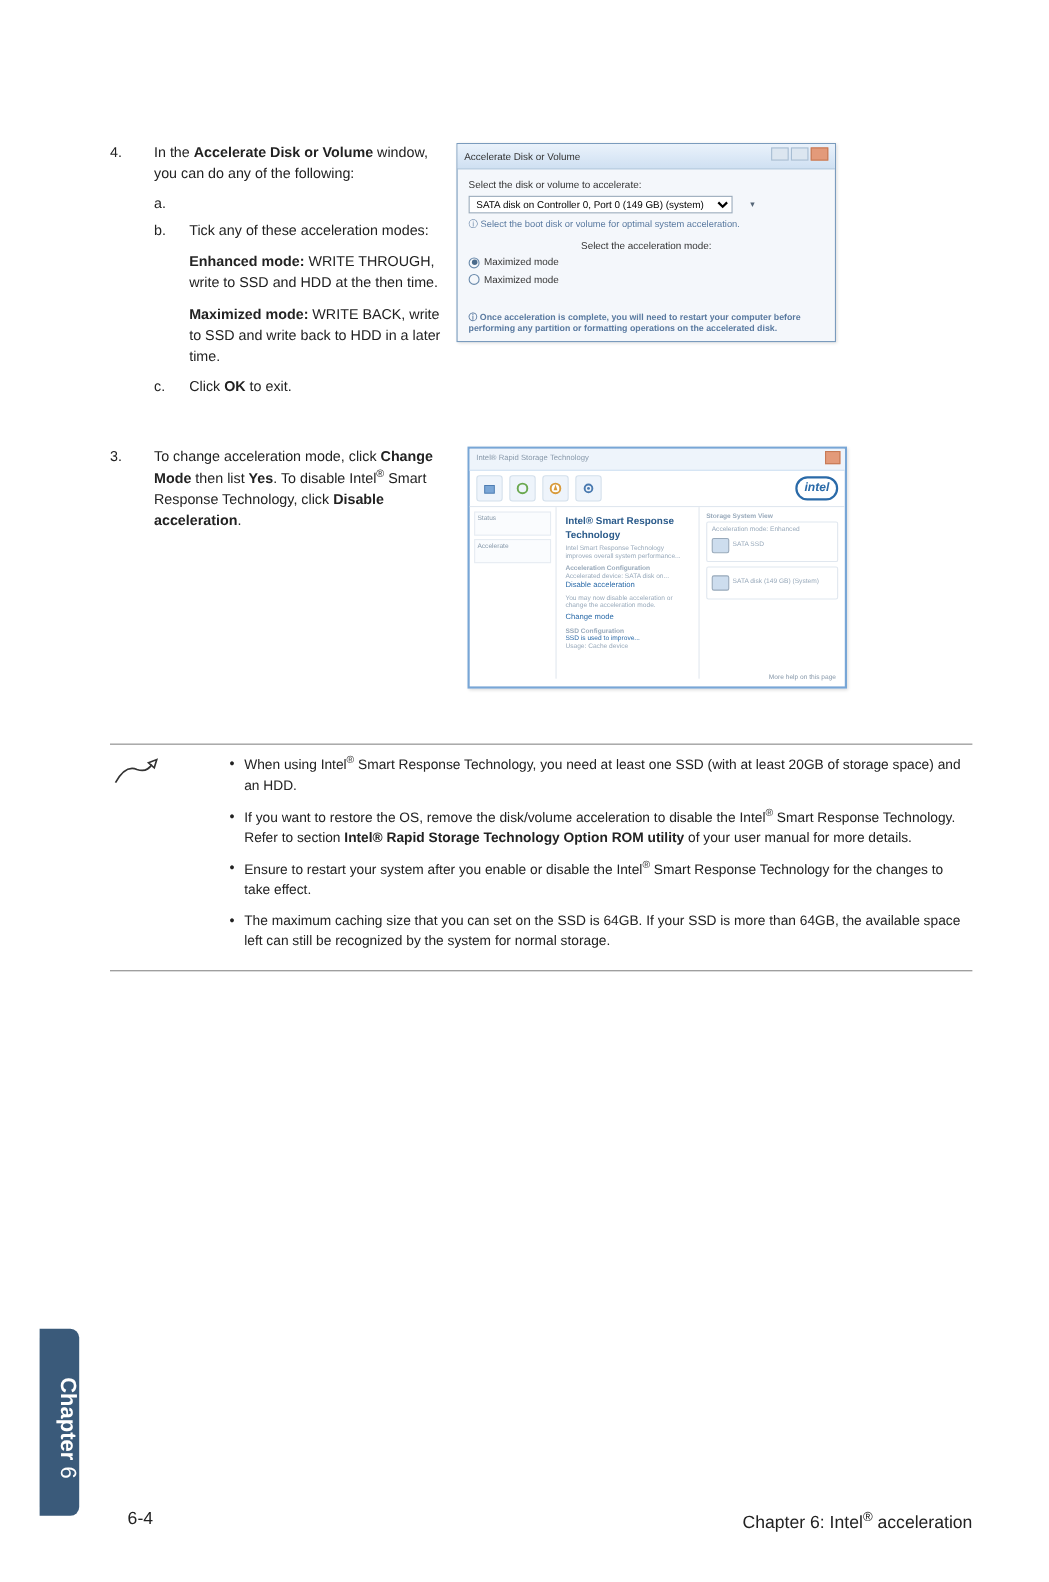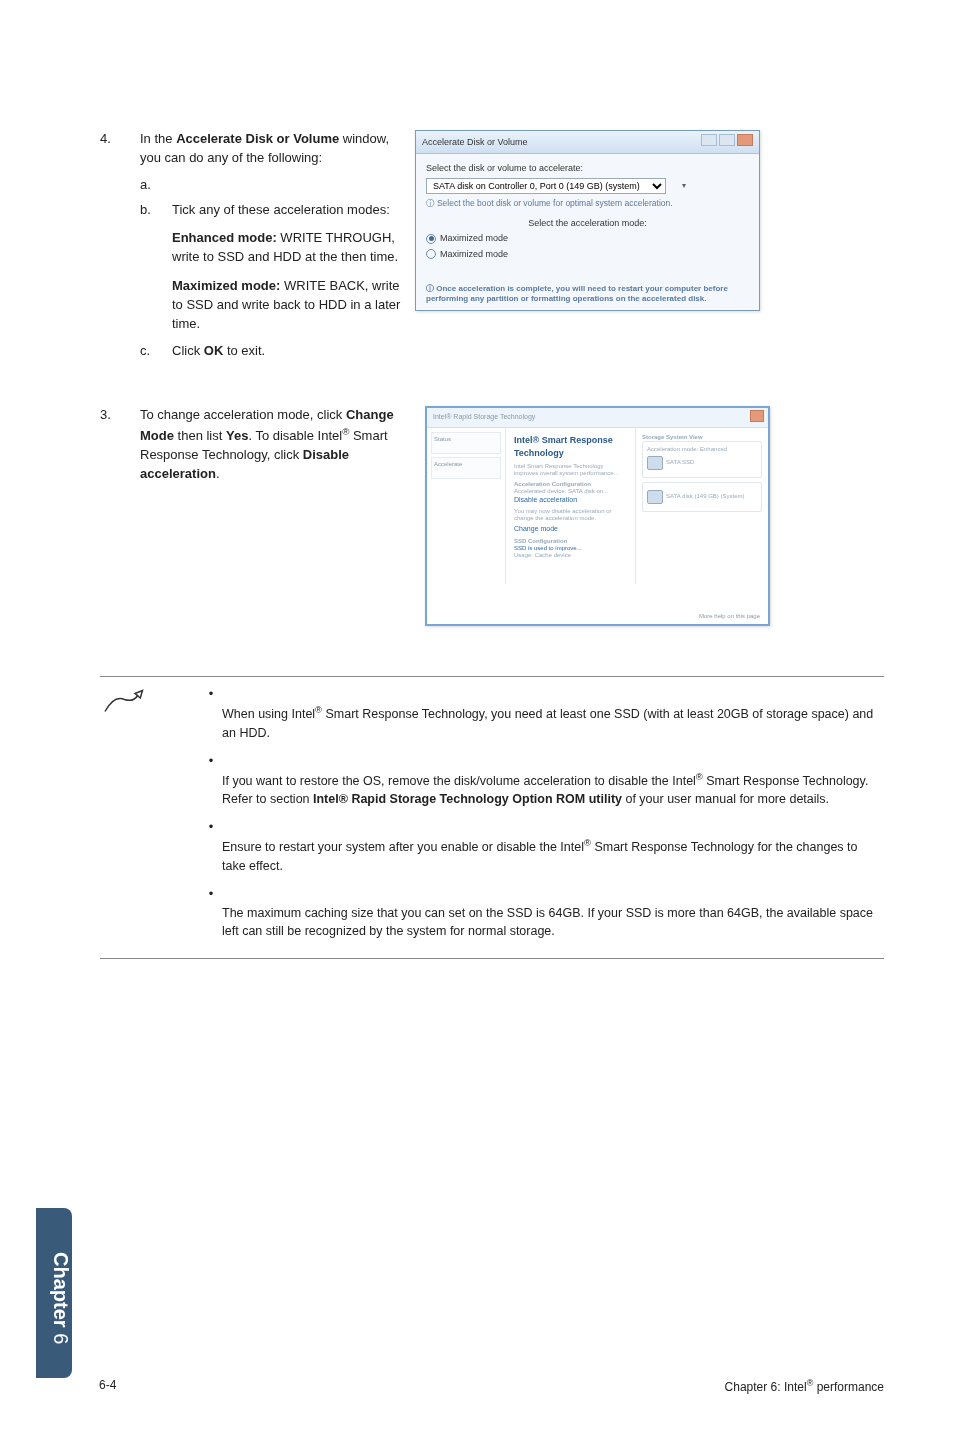--- a/index.html
+++ b/index.html
@@ -38,21 +38,21 @@
     margin-top: 18px;
     border-top: 1px solid #888;
     border-bottom: 1px solid #888;
     padding: 8px 0;
     display: flex;
   }
   .note-icon-col { width: 100px; flex: 0 0 100px; padding-top: 4px; }
   .note-bullets { flex: 1 1 auto; }
   .note-bullets .b { display: flex; margin-bottom: 10px; }
   .note-bullets .b .dot { width: 22px; flex: 0 0 22px; text-align: center; }
-  .note-bullets .b .txt { flex: 1; font-size: 12.5px; line-height: 1.45; margin-top: 19px; }
+  .note-bullets .b .txt { flex: 1; font-size: 12.5px; line-height: 1.45; }
 
   .side-tab {
     position: absolute;
     left: 36px;
     bottom: 60px;
     width: 36px;
     height: 170px;
     background: #3a5a7a;
     border-radius: 0 8px 8px 0;
     color: #fff;
@@ -61,24 +61,24 @@
     font-family: Arial, sans-serif;
     font-weight: 700;
     font-size: 20px;
     padding-top: 10px;
     box-sizing: border-box;
   }
   .side-tab .num { font-weight: 400; }
 
   .footer {
     position: absolute;
-    left: 99px;
+    left: 116px;
     right: 70px;
     bottom: 44px;
-    font-size: 12px;
+    font-size: 16px;
     color: #222;
     display: flex;
     justify-content: space-between;
   }
 
   
   .dialog {
     border: 1px solid #7a9bbd;
     background: #f4f7fb;
     font-size: 9px;
@@ -221,20 +221,45 @@
   <div class="row" style="margin-top:46px;">
     <div class="numcol">3.</div>
     <div class="contentcol" style="max-width:275px;">
       <span>To change acceleration mode, click </span><span class="bold">Change Mode</span><span> then list </span><span class="bold">Yes</span><span>. To disable Intel</span><sup class="reg">®</sup><span> Smart Response Technology, click </span><span class="bold">Disable acceleration</span><span>.</span>
     </div>
 
     <div class="fig">
       <div class="rst">
         <span class="close"></span>
         <div class="top">Intel® Rapid Storage Technology</div>
+        <div class="tabs">
+          <div class="tab">
+              <svg viewBox="0 0 16 16">
+                <rect x="3" y="5" width="10" height="8" fill="#7aa6d6" stroke="#4a7ab0"></rect>
+              </svg>
+            </div>
+          <div class="tab">
+              <svg viewBox="0 0 16 16">
+                <circle cx="8" cy="8" r="5" fill="none" stroke="#6aa84f" stroke-width="2"></circle>
+              </svg>
+            </div>
+          <div class="tab">
+              <svg viewBox="0 0 16 16">
+                <circle cx="8" cy="8" r="5" fill="#fff" stroke="#d89a3a" stroke-width="2"></circle>
+                <path d="M8 4 L10 10 L6 10 Z" fill="#d89a3a"></path>
+              </svg>
+            </div>
+          <div class="tab">
+              <svg viewBox="0 0 16 16">
+                <circle cx="8" cy="8" r="4" fill="none" stroke="#4a7ab0" stroke-width="2"></circle>
+                <circle cx="8" cy="8" r="1.5" fill="#4a7ab0"></circle>
+              </svg>
+            </div>
+          <span class="logo">intel</span>
+        </div>
         <div class="main">
           <div class="side">
             <div class="it">Status</div>
             <div class="it">Accelerate</div>
           </div>
           <div class="content">
             <h4>Intel® Smart Response Technology</h4>
             <div class="muted" style="margin-bottom:4px;">Intel Smart Response Technology improves overall system performance...</div>
             <div class="muted bold">Acceleration Configuration</div>
             <div class="muted">Accelerated device: SATA disk on...</div>
@@ -296,15 +321,15 @@
 
 </div>
 
 <div class="side-tab">
   <span>Chapter </span><span class="num">6</span>
 </div>
 
 <div class="footer">
   <span>6-4</span>
   <span>
-    <span>Chapter 6: Intel</span><sup class="reg">®</sup><span> performance</span>
+    <span>Chapter 6: Intel</span><sup class="reg">®</sup><span> acceleration</span>
   </span>
 </div>
 
 </body></html>

